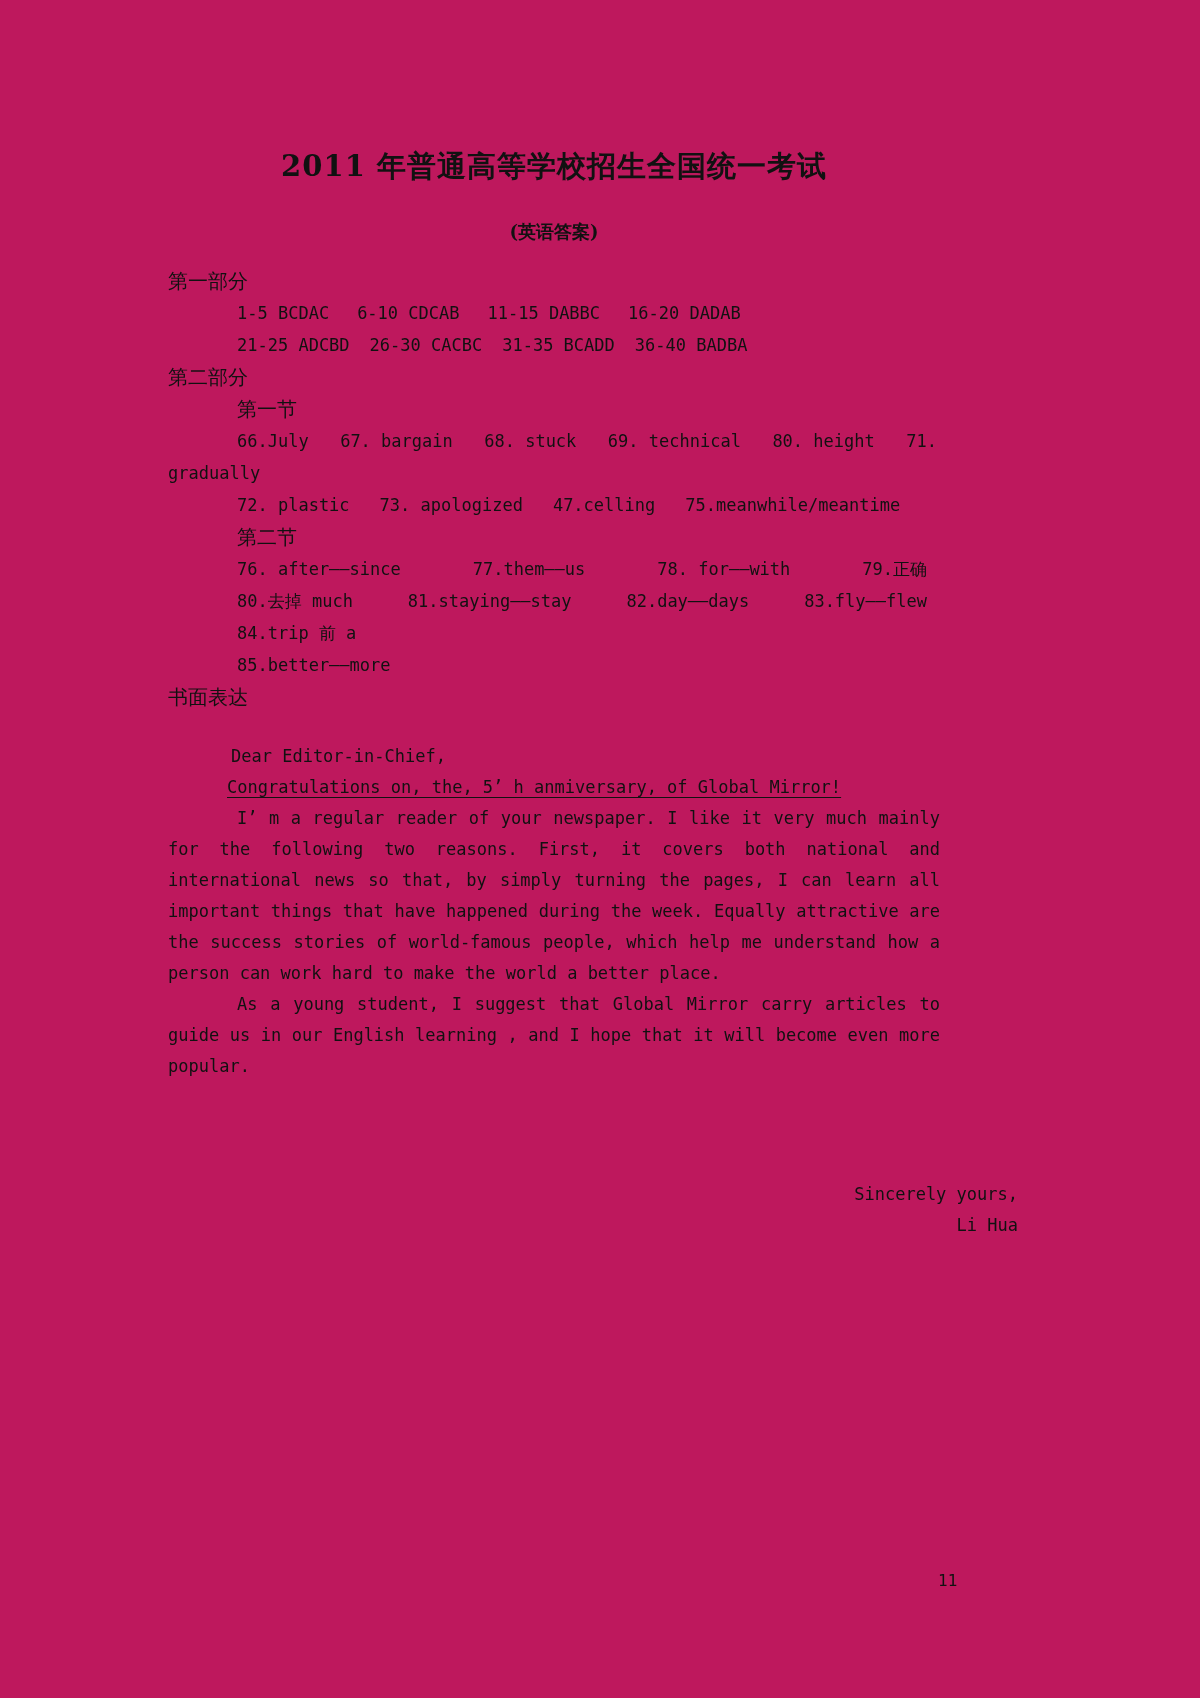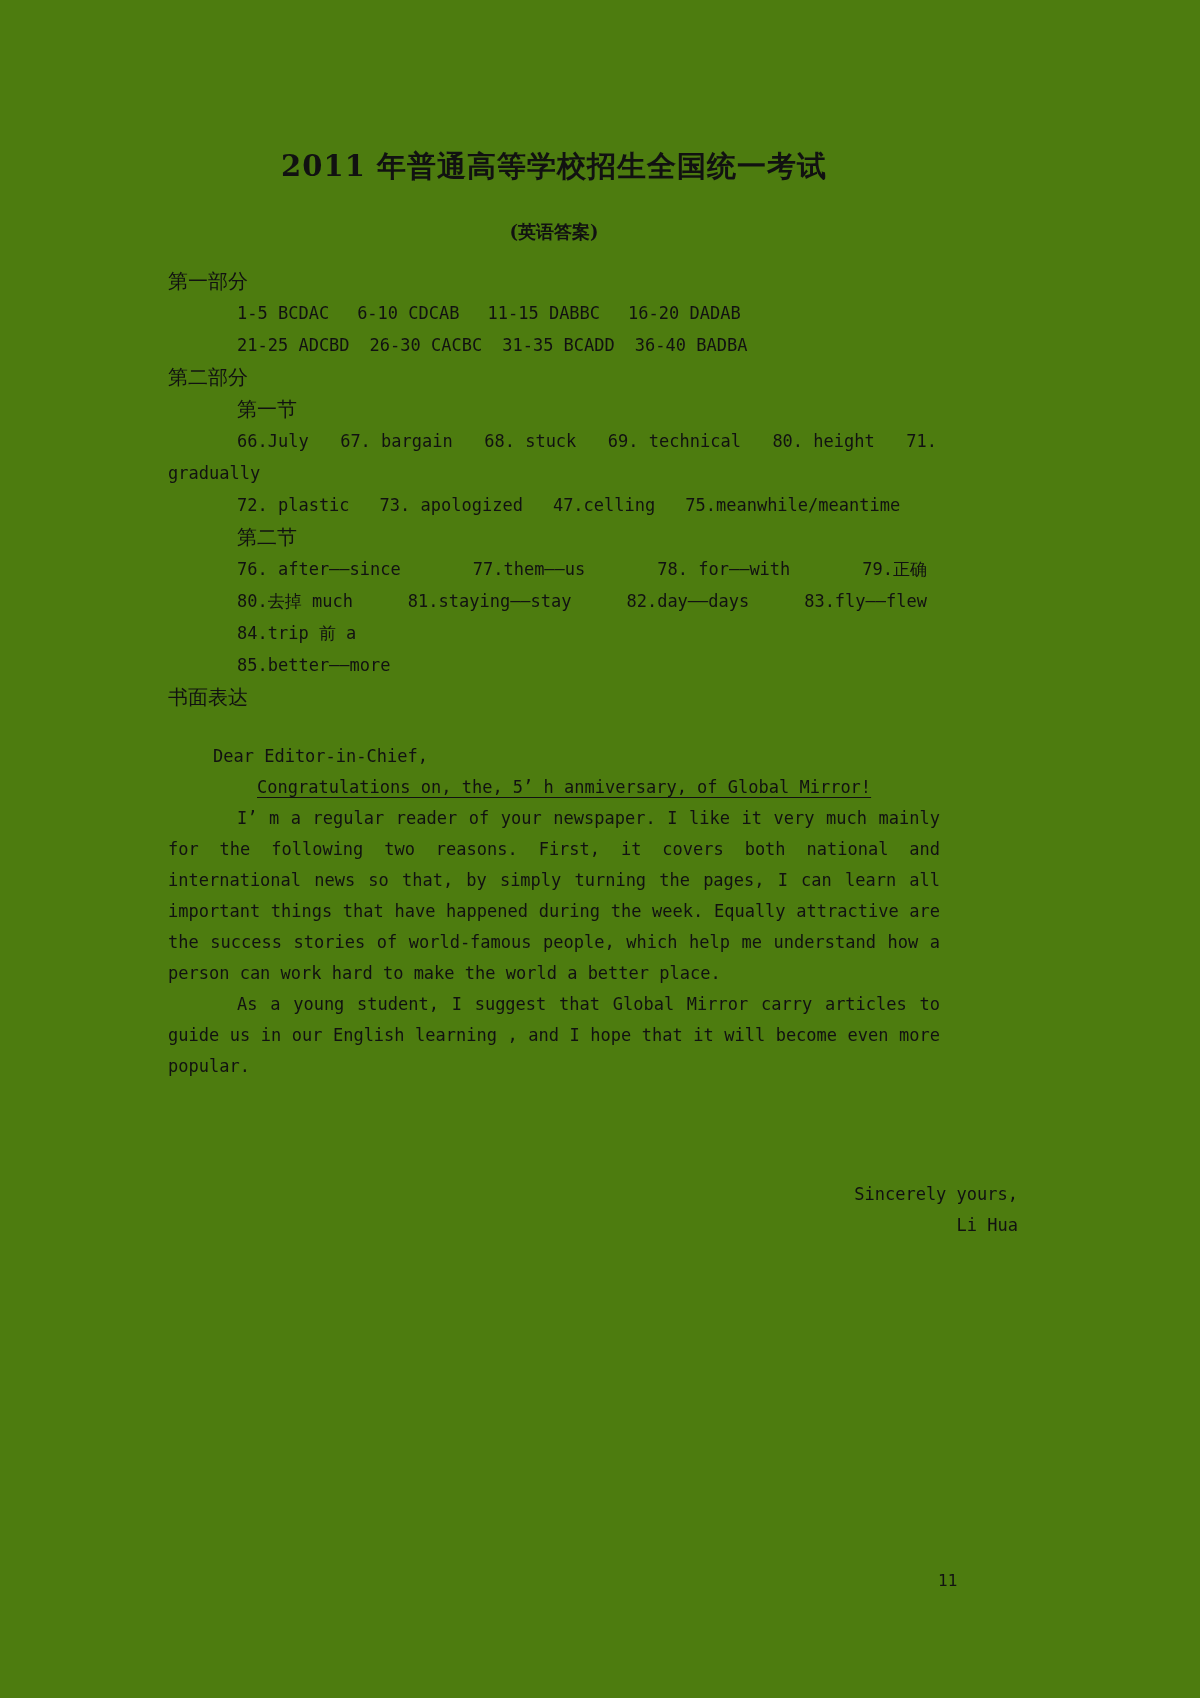--- a/index.html
+++ b/index.html
@@ -1,20 +1,20 @@
 <!DOCTYPE html>
 <html><head>
 <meta charset="utf-8">
 <style>
   html, body { margin: 0; padding: 0; background: #ffffff; }
   .page {
     position: relative;
     width: 1200px;
     height: 1698px;
-    background: #4d7c0f;
+    background: #be185d;
     color: #111111;
     font-family: "DejaVu Sans Mono", "Liberation Mono", monospace;
     overflow: hidden;
   }
   .content {
     position: absolute;
     left: 168px;
     top: 0;
     width: 772px;
   }
@@ -52,23 +52,23 @@
   .gap20 { column-gap: 20px; }
   .gap31 { column-gap: 30px; }
   .gap69 { column-gap: 52px; flex-direction: column; }
   .row-spread-700 { width: 700px; justify-content: space-between; }
   .row-spread-690 { width: 690px; justify-content: space-between; }
   .essay { margin-top: 28px; }
   .essay .eline {
     font-size: 17px;
     line-height: 31px;
   }
-  .salutation { margin-left: 45px; }
+  .salutation { margin-left: 63px; }
   .subject-line {
-    margin-left: 89px;
+    margin-left: 59px;
     text-decoration: underline;
     text-underline-offset: 4px;
   }
   .body-par {
     margin: 0;
     font-size: 17px;
     line-height: 31px;
     text-align: justify;
     text-indent: 69px;
   }

